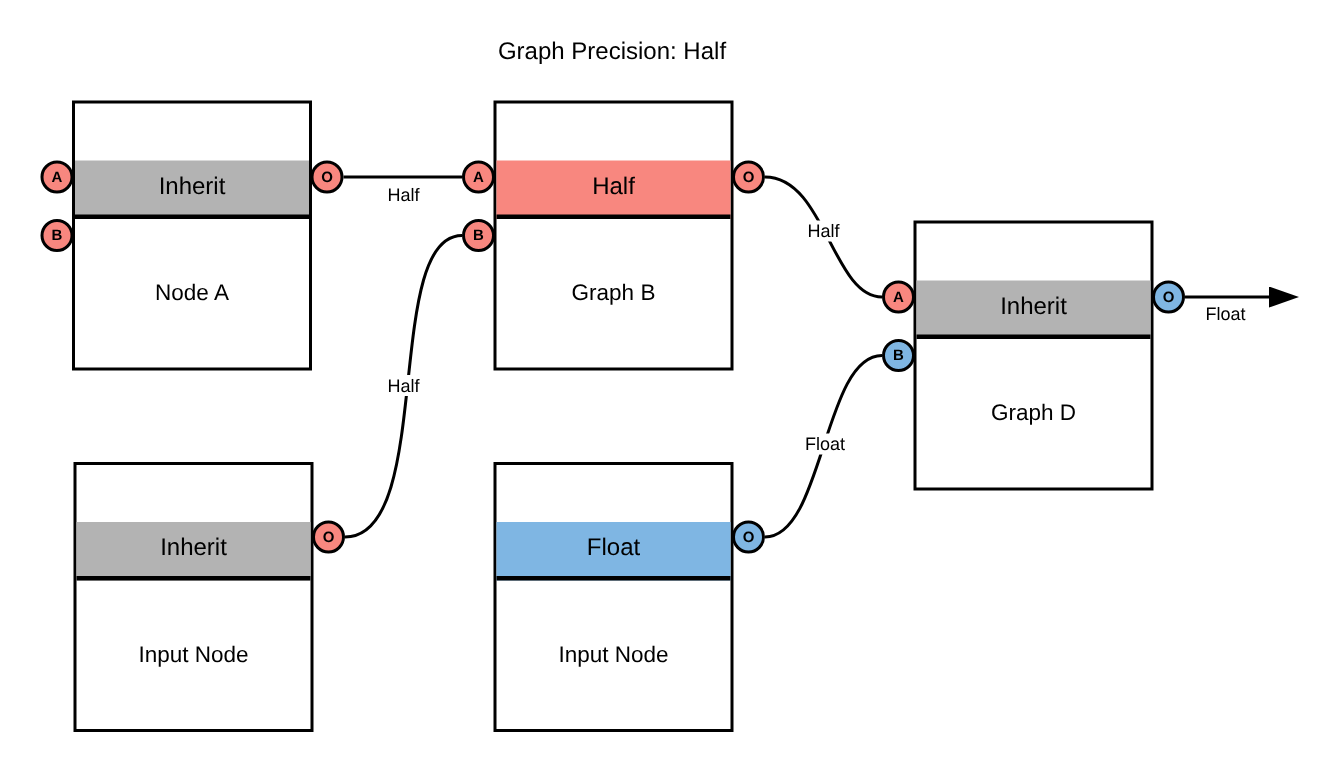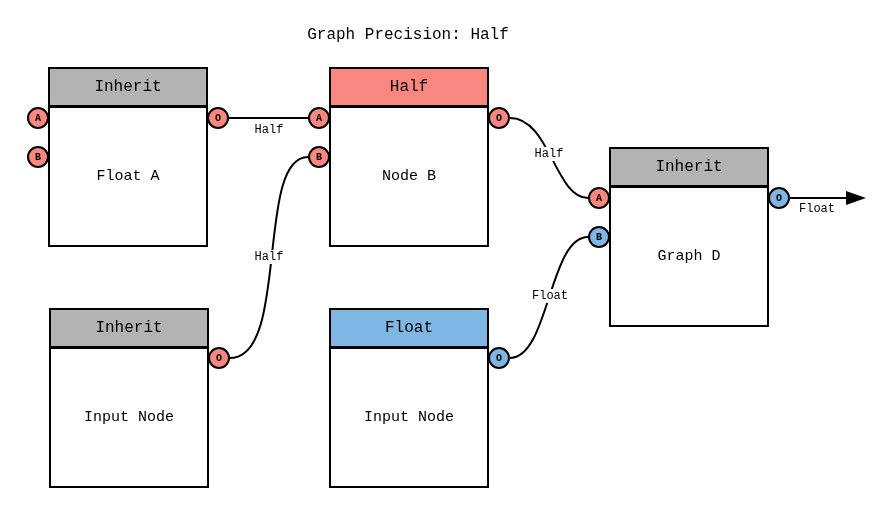--- a/index.html
+++ b/index.html
@@ -1,21 +1,21 @@
 <!DOCTYPE html>
 <html><head>
 <meta charset="utf-8">
 <style>
   html, body { margin: 0; padding: 0; background: #ffffff; }
   .canvas {
     position: relative;
     width: 887px;
     height: 509px;
     background: #ffffff;
-    font-family: Liberation Mono, monospace;
+    font-family: Liberation Sans, sans-serif;
     color: #000;
     overflow: hidden;
   }
   .title {
     position: absolute;
     left: 238px; top: 26px; width: 340px;
     text-align: center;
     font-size: 16px;
   }
   svg.edges { position: absolute; left: 0; top: 0; }
@@ -27,20 +27,21 @@
     border: 2px solid #000000;
     background: #ffffff;
     display: flex; flex-direction: column;
   }
   .node-header {
     height: 39px;
     box-sizing: border-box;
     border-bottom: 3px solid #000000;
     display: flex; align-items: center; justify-content: center;
     font-size: 16px;
+    margin-top: 38px;
   }
   .hdr-gray   { background: #B3B3B3; }
   .hdr-salmon { background: #F8877F; }
   .hdr-blue   { background: #7FB6E3; }
   .node-label {
     flex: 1;
     display: flex; align-items: center; justify-content: center;
     font-size: 15px;
   }
   .port {
@@ -81,26 +82,26 @@
     </defs>
     <path d="M229 118 L308 118"></path>
     <path d="M230 358 C290 358 255 157 308 157"></path>
     <path d="M510 118 C550 118 555 198 588 198"></path>
     <path d="M510 358 C549 358 549 237 588 237"></path>
     <path d="M790 198 L848 198" marker-end="url(#arrow)"></path>
   </svg>
 
   <div class="node" style="left:48px;top:67px">
     <div class="node-header hdr-gray">Inherit</div>
-    <div class="node-label">Float A</div>
+    <div class="node-label">Node A</div>
   </div>
 
   <div class="node" style="left:329px;top:67px">
     <div class="node-header hdr-salmon">Half</div>
-    <div class="node-label">Node B</div>
+    <div class="node-label">Graph B</div>
   </div>
 
   <div class="node" style="left:609px;top:147px">
     <div class="node-header hdr-gray">Inherit</div>
     <div class="node-label">Graph D</div>
   </div>
 
   <div class="node" style="left:49px;top:308px">
     <div class="node-header hdr-gray">Inherit</div>
     <div class="node-label">Input Node</div>

